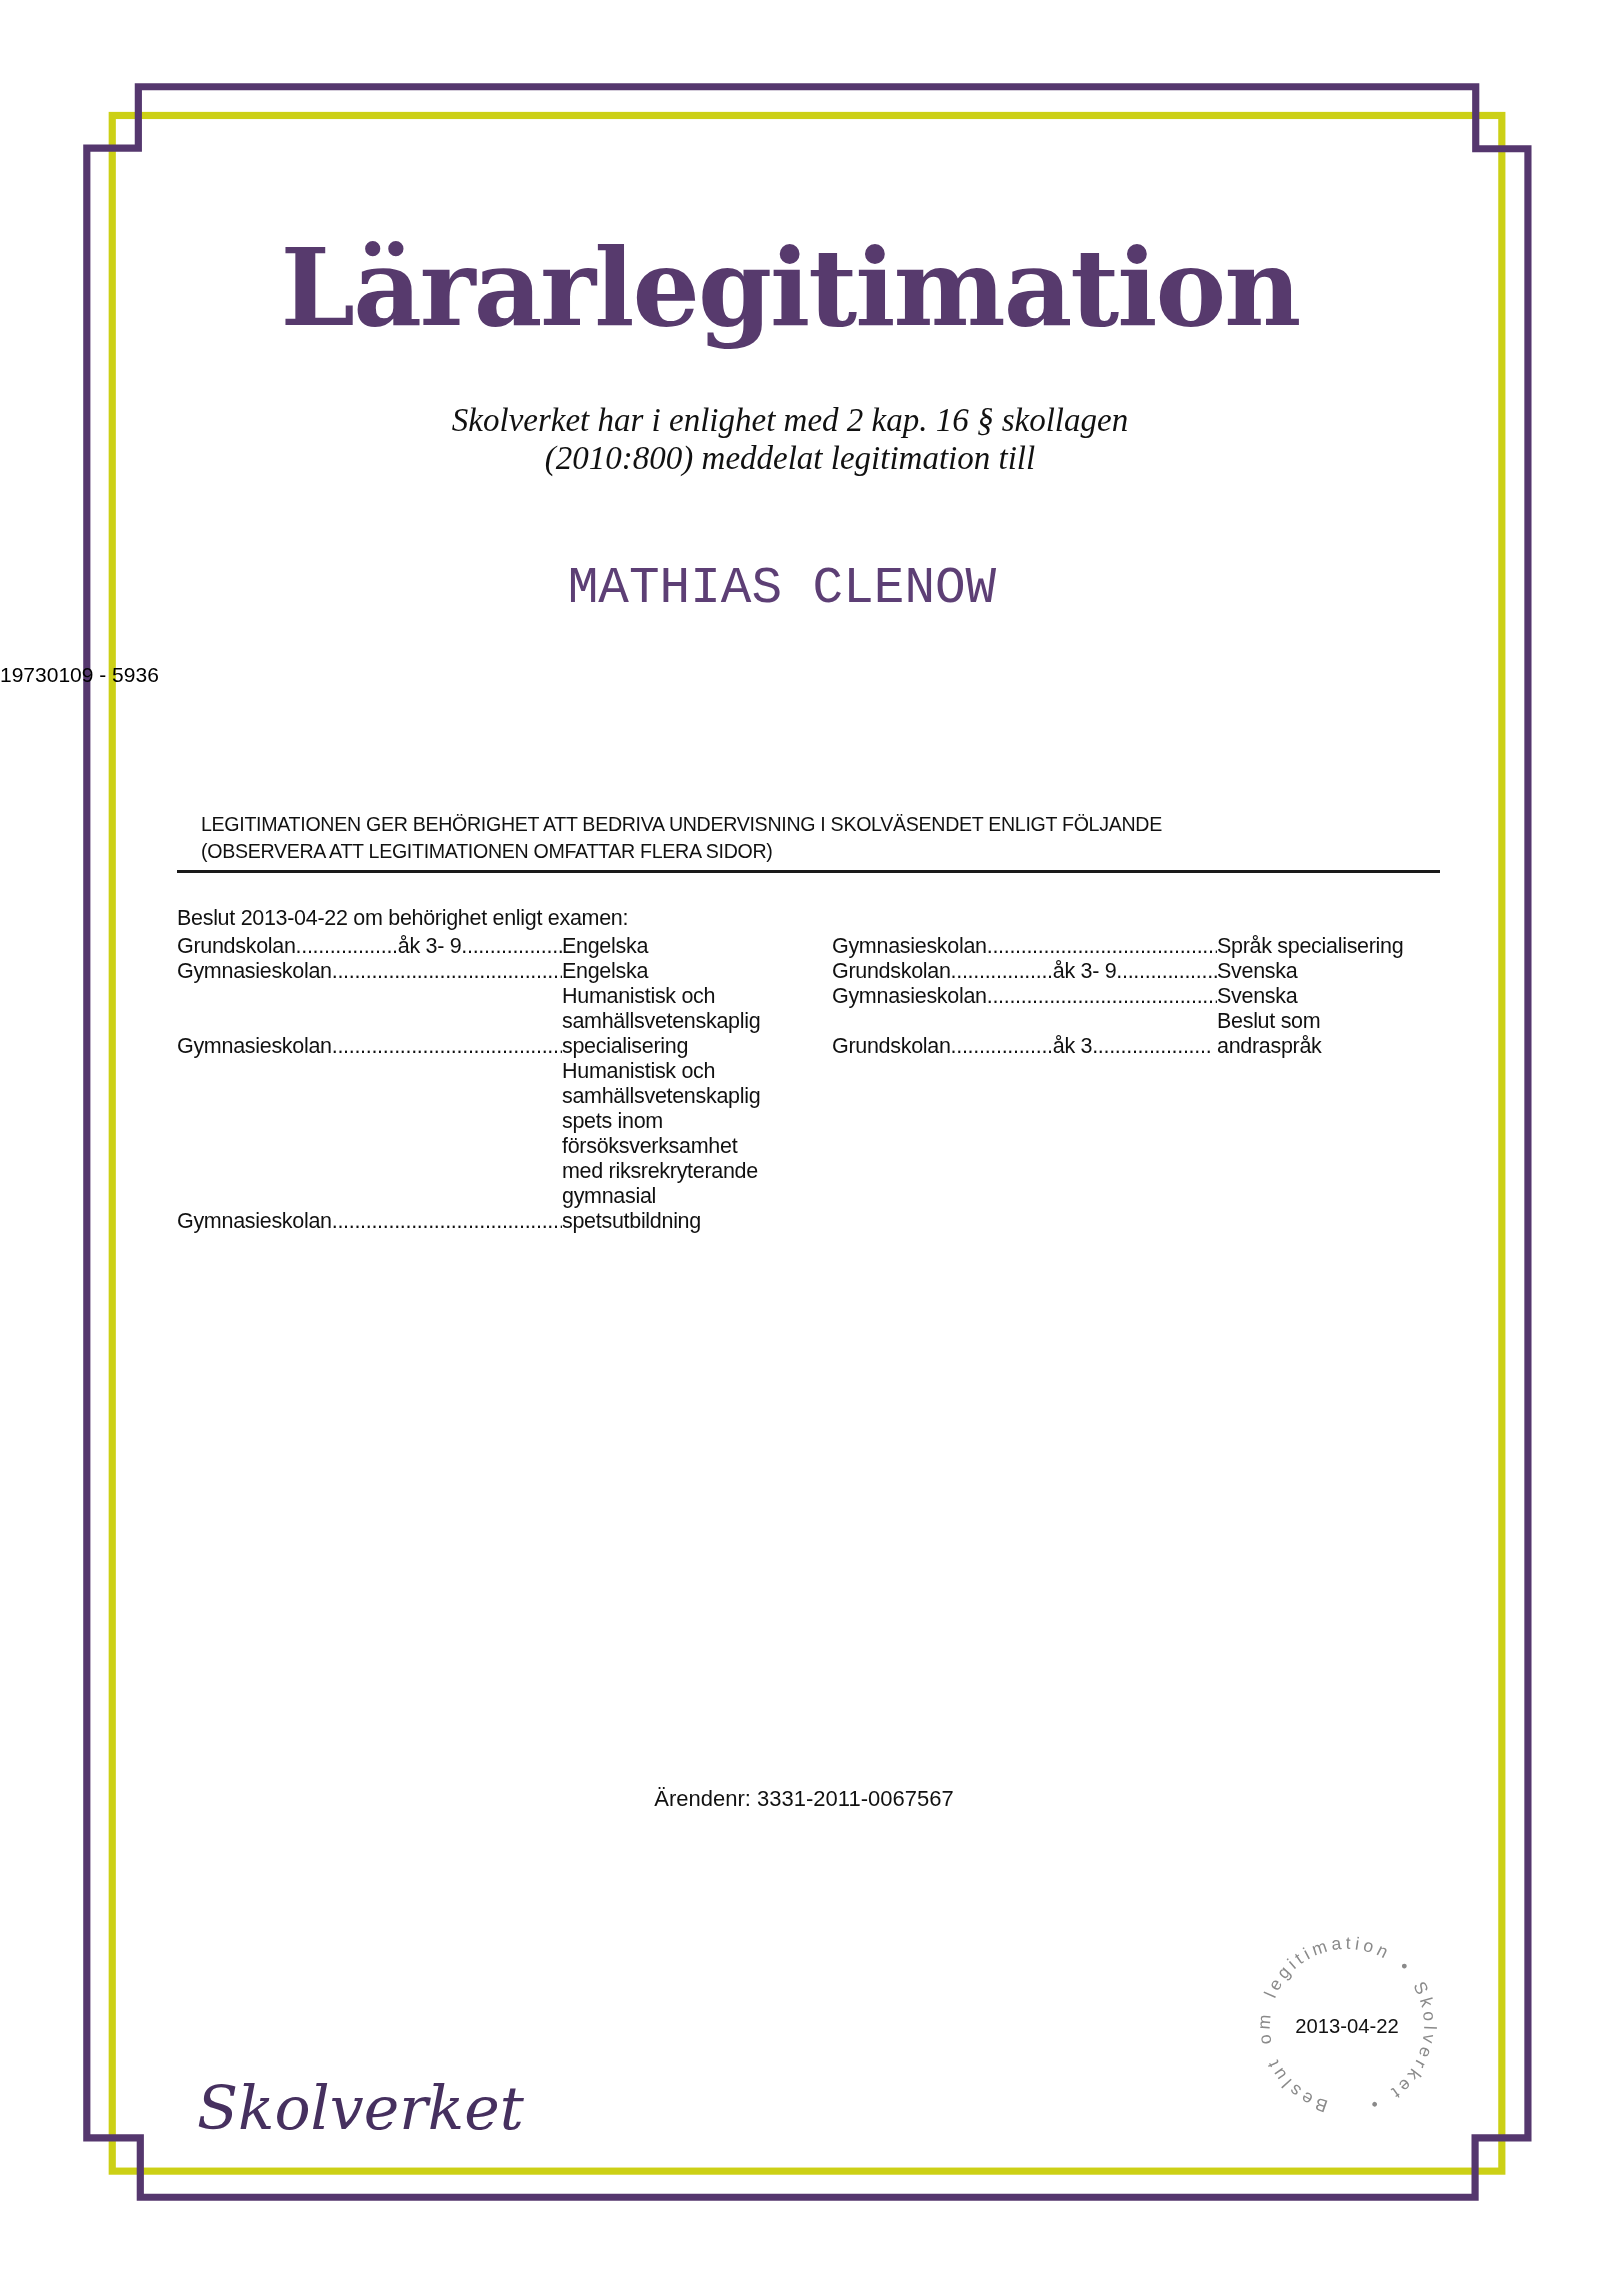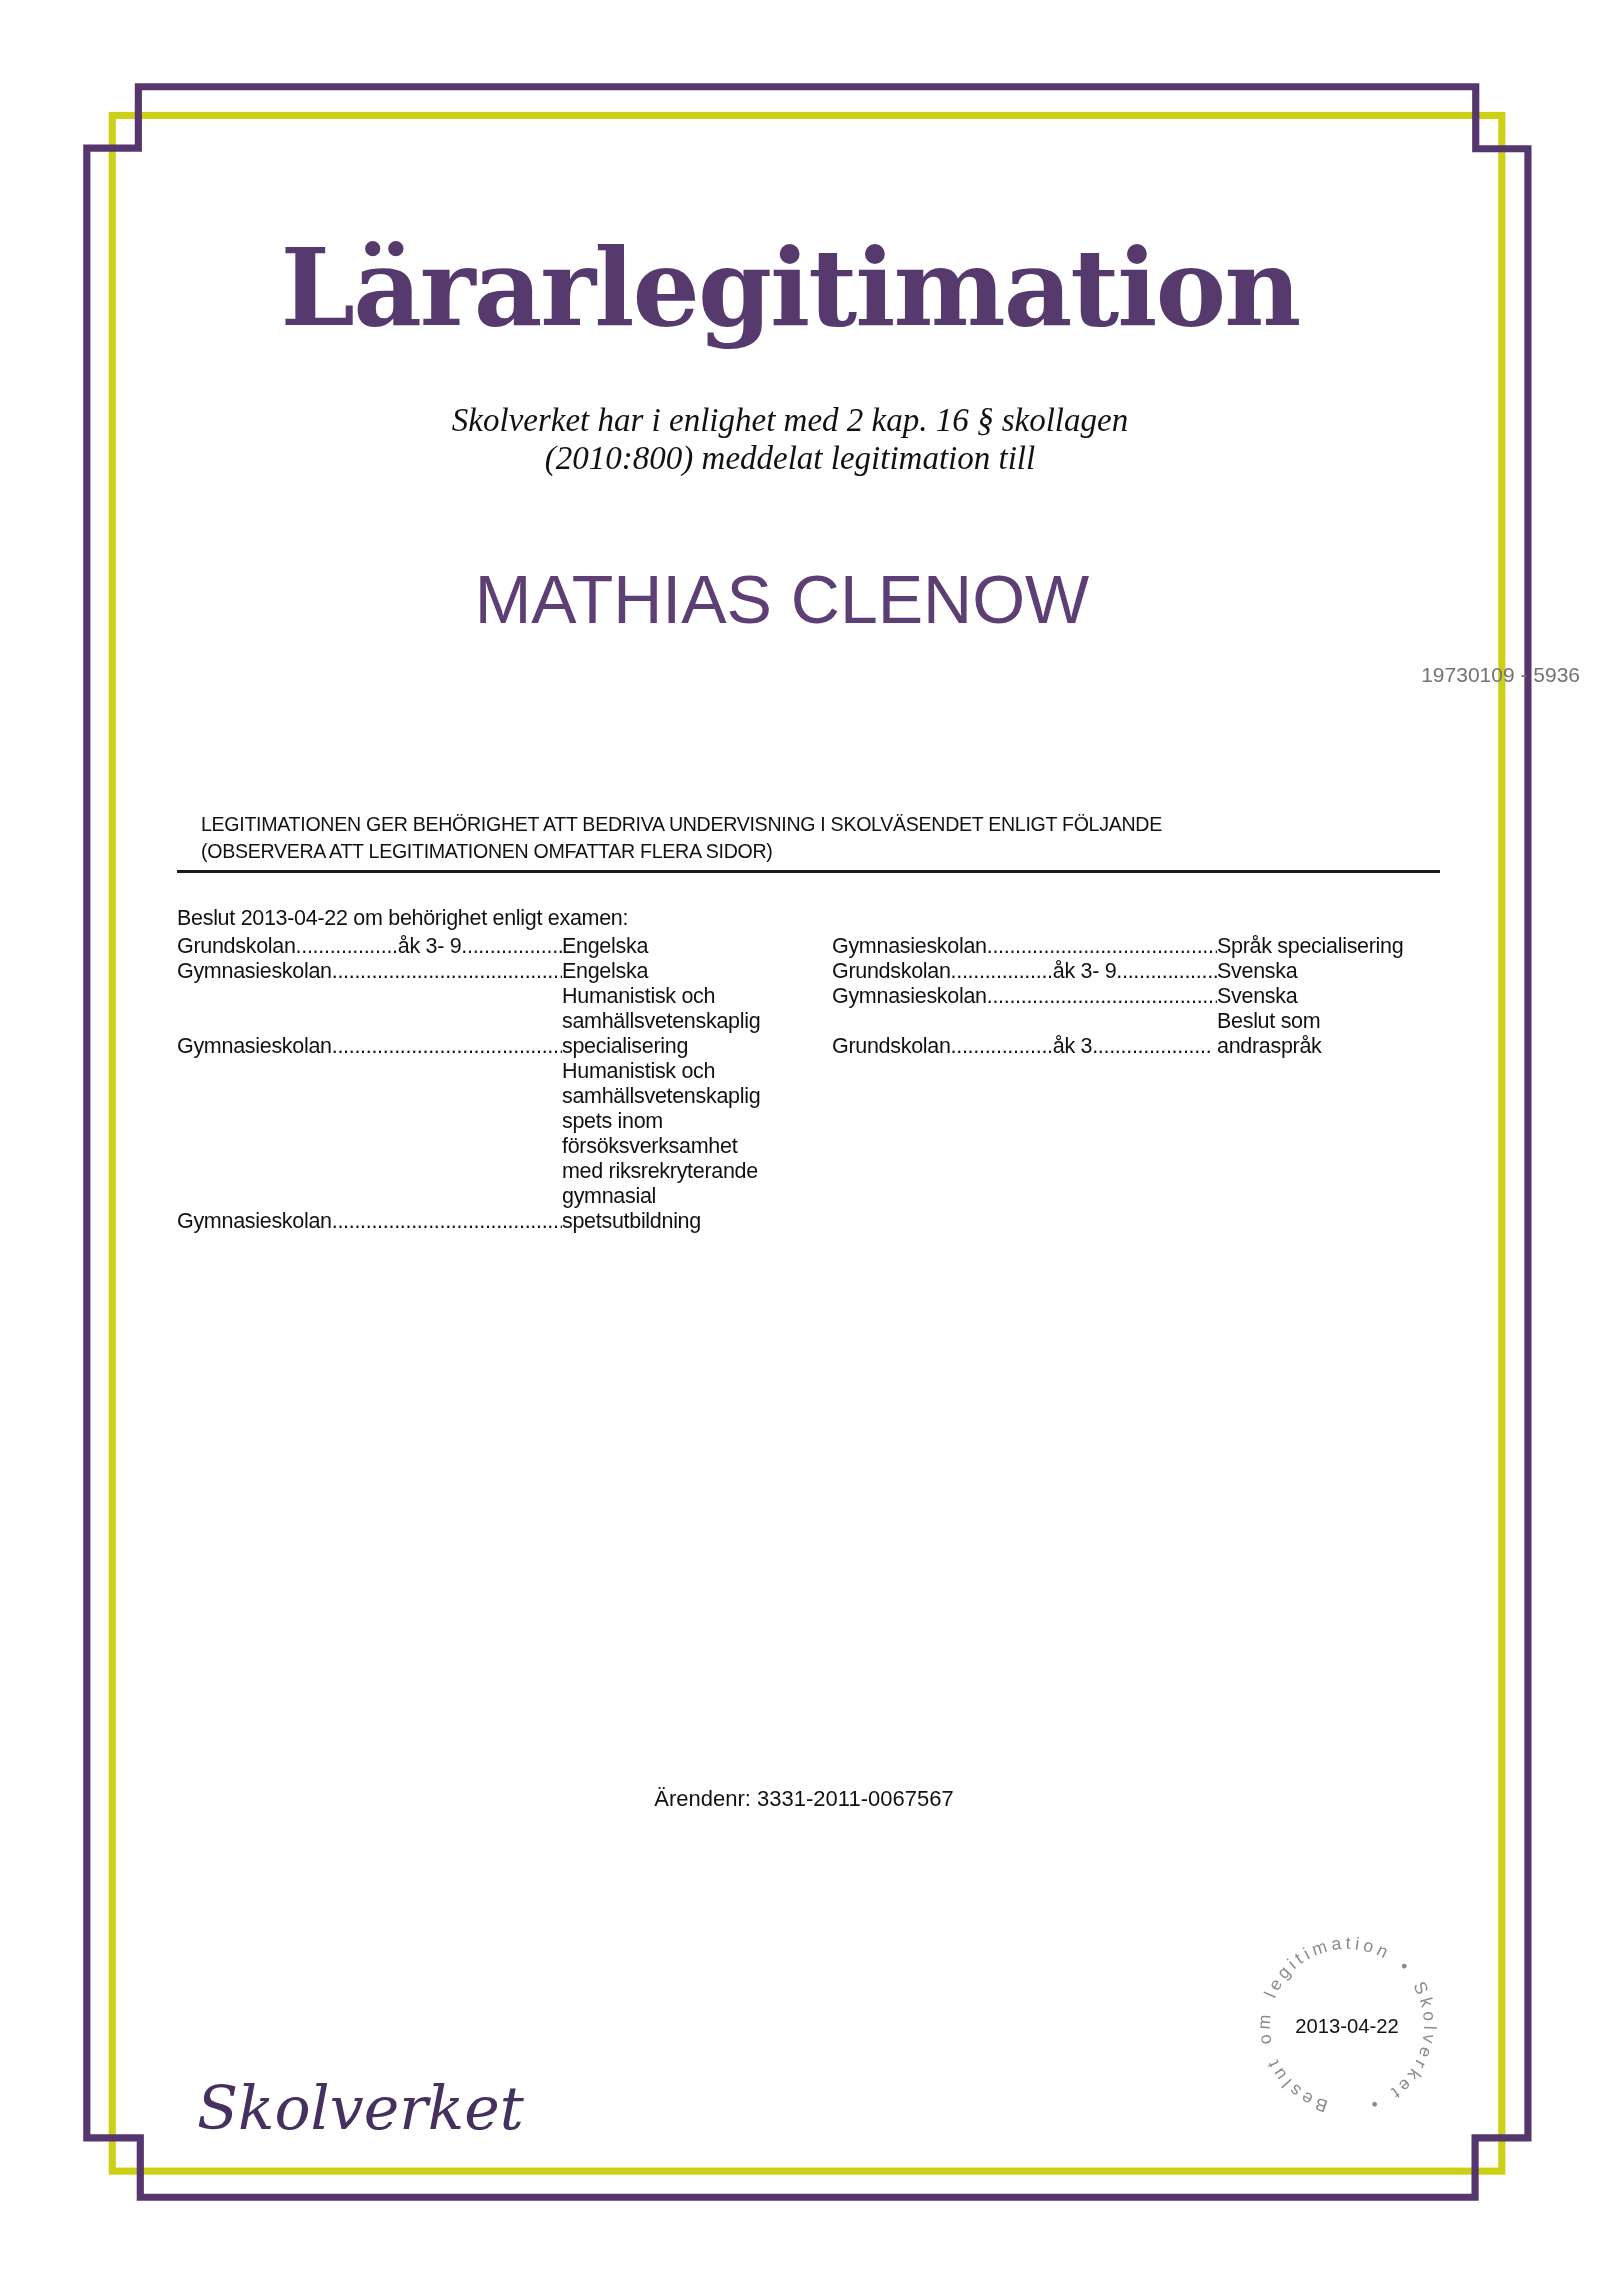--- a/index.html
+++ b/index.html
@@ -41,31 +41,32 @@
     font-family:"Liberation Serif","DejaVu Serif",serif;
     font-style:italic;
     font-size:33px;
     line-height:38px;
     color:#111111;
   }
   .holder-name{
     position:absolute;
     left:0; right:16px; top:560px;
     text-align:center;
-    font-size:68px;
+    font-size:51px;
     font-weight:normal;
     letter-spacing:0px;
     color:var(--purple-name);
+    font-family:Liberation Mono, monospace;
   }
   .personal-number{
     position:absolute;
     left:0; right:0; top:663px;
-    text-align:right;
+    text-align:left;
     font-size:21px;
-    color:#737373;
+    color:#000000;
   }
   .authorization{
     position:absolute;
     left:177px; top:811px;
     width:1272px;
     font-size:19.6px;
     letter-spacing:-0.3px;
     line-height:27px;
     color:#111111;
     margin-left:24px;

